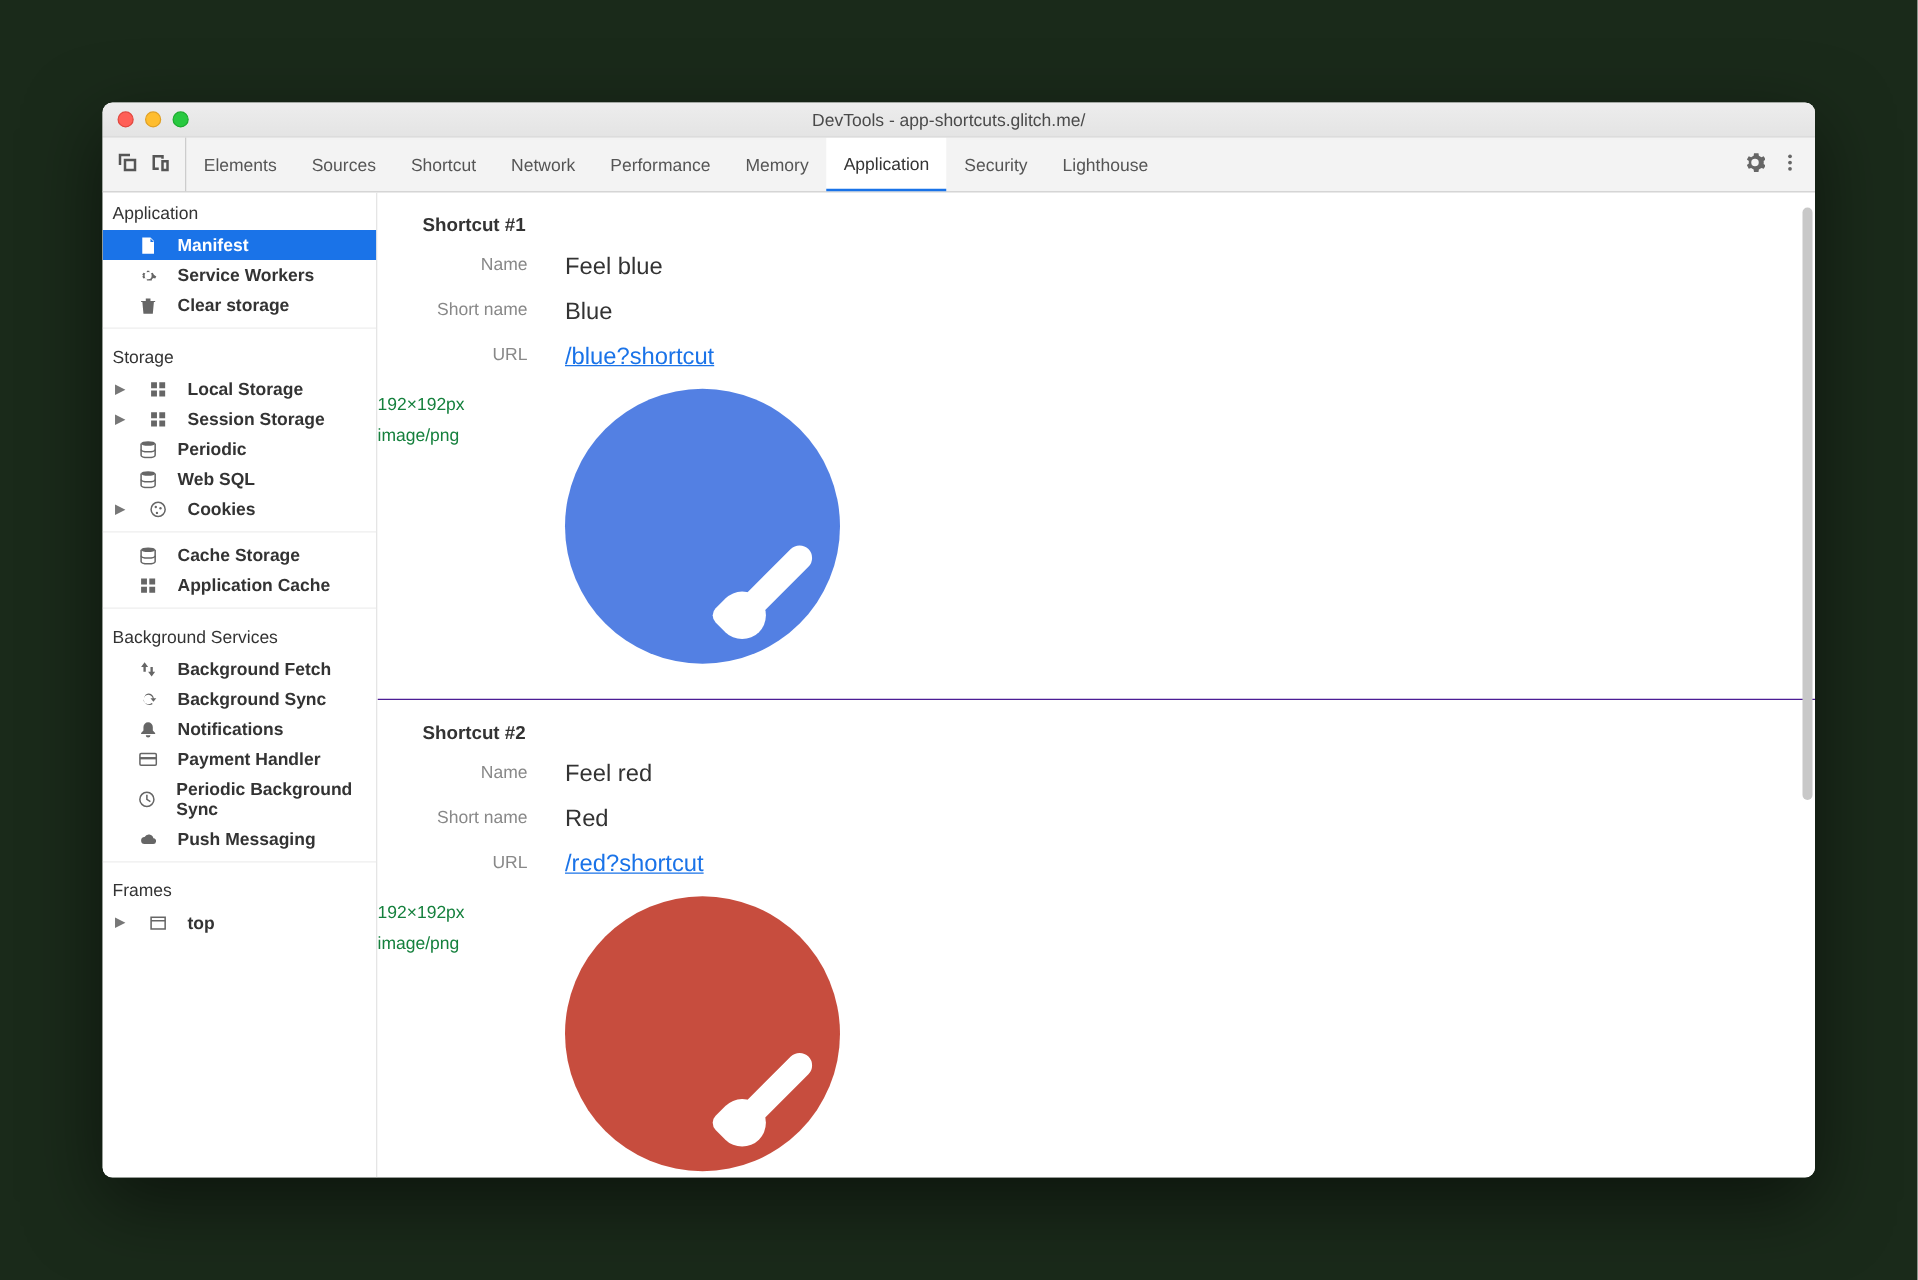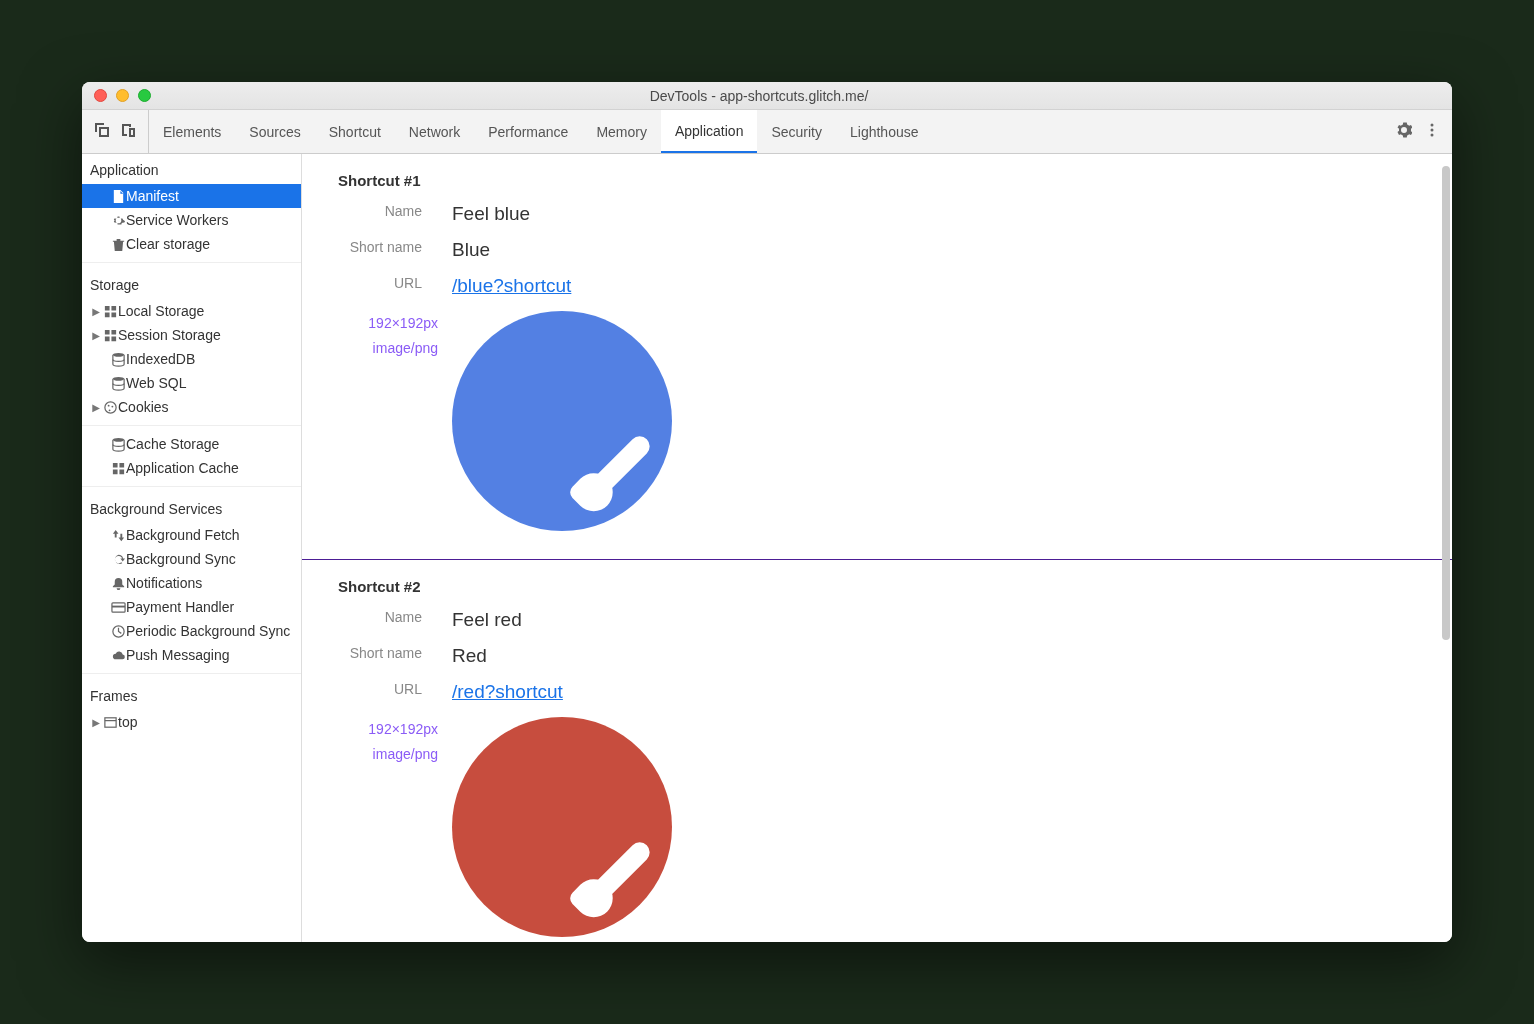--- a/index.html
+++ b/index.html
@@ -56,40 +56,41 @@
   .sidebar {
     width:220px;
     border-right:1px solid #ddd;
     background:#fff;
     overflow-y:auto;
     font-size:14px;
     color:#333;
   }
   .group-header { padding:8px 8px 6px; color:#333; font-size:14px;}
   .sb-item {
-    display:flex; align-items:center; gap:0;
+    display:flex; align-items:center; gap:16px;
     padding:4px 8px 4px 28px;
     cursor:pointer;
     color:#333;
+    font-weight:bold;
   }
   .sb-item.selected { background:#1a73e8; color:#fff;}
   .sb-item .arrow { width:8px; text-align:center; margin-left:-18px; margin-right:2px; color:#777; font-size:10px;}
   .sb-item .ic { width:16px; height:16px; display:flex; align-items:center; justify-content:center;}
   .sb-item .ic svg { width:15px; height:15px; fill:#666;}
   .sb-item.selected .ic svg { fill:#fff;}
   .group-sep { height:1px; background:#eee; margin:6px 0;}
   .main { flex:1; overflow:auto; background:#fff; position:relative;}
   .section { border-bottom:1px solid #4c1d95; padding:18px 0 28px;}
   .section-title { font-weight:600; font-size:15px; color:#333; padding:0 36px 14px;}
   .row { display:flex; align-items:flex-start; margin-bottom:14px;}
   .row .label { width:150px; text-align:right; color:#888; font-size:14px; padding-right:30px;}
   .row .value { font-size:19px; color:#333;}
   .row .value a { color:#1a73e8; text-decoration:underline;}
   .icon-row { display:flex; align-items:flex-start;}
-  .icon-meta { width:150px; text-align:right; color:#8b5cf6; font-size:14px; padding-right:14px; line-height:1.8;}
+  .icon-meta { width:150px; color:#15803d; font-size:14px; padding-right:14px; line-height:1.8;}
   .icon-img { padding-left:0;}
   .circle-icon { width:220px; height:220px; border-radius:50%; position:relative;}
   .circle-icon.blue { background:#5380e3;}
   .circle-icon.red { background:#c74d3e;}
   .brush {
     position:absolute;
     right:40px; bottom:32px;
     transform: rotate(45deg);
   }
   .brush-handle { width:20px; height:70px; background:#fff; border-radius:10px;}
@@ -195,21 +196,21 @@
         <span>Session Storage</span>
       </div>
       <div class="sb-item">
         <span class="ic">
             <svg viewBox="0 0 16 16">
               <ellipse cx="8" cy="3" rx="6" ry="2"></ellipse>
               <path d="M2 3v10c0 1.1 2.7 2 6 2s6-.9 6-2V3" fill="none" stroke="#666" stroke-width="1.3"></path>
               <path d="M2 8c0 1.1 2.7 2 6 2s6-.9 6-2" fill="none" stroke="#666" stroke-width="1.3"></path>
             </svg>
           </span>
-        <span>IndexedDB</span>
+        <span>Periodic</span>
       </div>
       <div class="sb-item">
         <span class="ic">
             <svg viewBox="0 0 16 16">
               <ellipse cx="8" cy="3" rx="6" ry="2"></ellipse>
               <path d="M2 3v10c0 1.1 2.7 2 6 2s6-.9 6-2V3" fill="none" stroke="#666" stroke-width="1.3"></path>
               <path d="M2 8c0 1.1 2.7 2 6 2s6-.9 6-2" fill="none" stroke="#666" stroke-width="1.3"></path>
             </svg>
           </span>
         <span>Web SQL</span>

